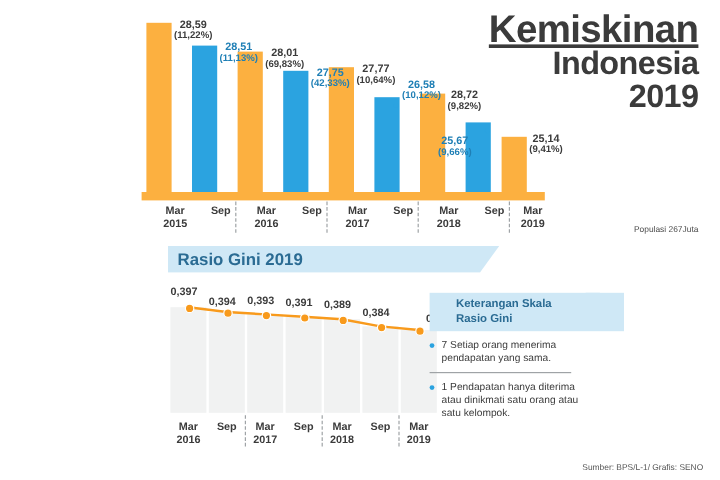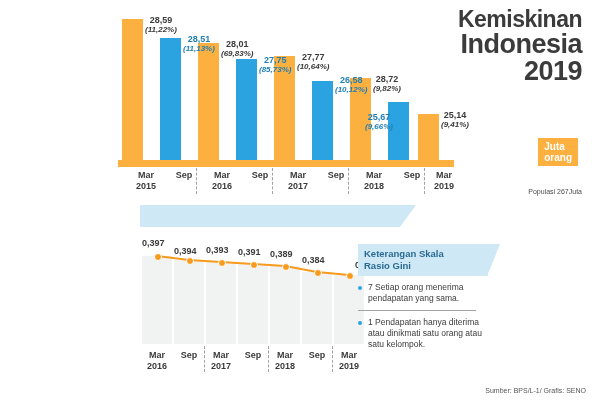--- a/index.html
+++ b/index.html
@@ -15,21 +15,21 @@
   
   .top{position:absolute;left:0;top:0;width:600px;height:196px;}
 
   .title{
     position:absolute;right:18px;top:8px;
     text-align:right;
     color:#3b3b3b;
     font-weight:bold;
     line-height:1.0;
   }
-  .title .l1{font-size:23px;letter-spacing:-0.5px;display:block;}
+  .title .l1{font-size:32px;letter-spacing:-0.5px;display:block;text-decoration:underline;}
   .title .l2{font-size:27px;letter-spacing:-0.5px;display:block;}
   .title .l3{font-size:27px;letter-spacing:-0.5px;display:block;}
 
   .plot{position:absolute;left:118px;top:12px;width:330px;height:148px;}
   .bar{position:absolute;bottom:0;width:21px;}
   .bar.blue{background:#2ba3e0;}
   .bar.orange{background:#fcb040;}
 
   .baseline{
     position:absolute;left:118px;top:160px;width:336px;height:7px;background:#fcb040;
@@ -38,21 +38,21 @@
   .lbl{
     position:absolute;
     font-size:8.5px;
     font-weight:bold;
     color:#3b3b3b;
     text-align:center;
     line-height:1.15;
     white-space:nowrap;
   }
   .lbl .v{display:block;font-size:9px;}
-  .lbl .p{display:block;font-size:8px;font-style:italic;}
+  .lbl .p{display:block;font-size:8px;}
   .lbl.blue .v,.lbl.blue .p{color:#1f7fb5;}
   .lbl.org .v,.lbl.org .p{color:#3b3b3b;}
 
   .dot{
     position:absolute;width:4px;height:4px;border-radius:50%;
   }
   .dot.blue{background:#2ba3e0;}
   .dot.org{background:#fcb040;}
   .xgroup{position:absolute;text-align:center;font-size:9px;color:#3b3b3b;font-weight:bold;}
   .xgroup .m{display:block;}
@@ -98,21 +98,21 @@
   .gxgroup{position:absolute;text-align:center;font-size:9px;color:#3b3b3b;font-weight:bold;}
   .gxgroup .m{display:block;}
   .gxgroup .y{display:block;margin-top:1px;}
   .gvsep{position:absolute;top:110px;width:0;border-left:1px dashed #9fa3a6;height:26px;}
 
   .keter{
     position:absolute;left:358px;top:8px;width:130px;
   }
   .keter .hdr{
     background:#cfe8f6;color:#2a6b93;font-weight:bold;font-size:9.5px;
-    padding:4px 6px;line-height:1.25;position:relative;width:118px;
+    padding:4px 22px;line-height:1.25;position:relative;width:118px;
   }
   .keter .hdr .tri{
     position:absolute;left:130px;top:0;width:0;height:0;
     border-top:30px solid #cfe8f6;border-right:12px solid transparent;
   }
   .keter ul{list-style:none;margin:6px 0 0 0;padding:0;}
   .keter li{
     position:relative;padding-left:10px;margin-bottom:6px;
     font-size:8.5px;color:#3b3b3b;line-height:1.3;
   }
@@ -169,49 +169,45 @@
     <div class="lbl blue" style="left:183px;top:34px;">
       <span class="v">28,51</span>
       <span class="p">(11,13%)</span>
     </div>
     <div class="lbl org" style="left:221px;top:39px;">
       <span class="v">28,01</span>
       <span class="p">(69,83%)</span>
     </div>
     <div class="lbl blue" style="left:259px;top:55px;">
       <span class="v">27,75</span>
-      <span class="p">(85,73%)</span>
+      <span class="p">(42,33%)</span>
     </div>
     <div class="lbl org" style="left:297px;top:52px;">
       <span class="v">27,77</span>
       <span class="p">(10,64%)</span>
     </div>
-    <div class="lbl blue" style="left:335px;top:75px;">
+    <div class="lbl blue" style="left:335px;top:65px;">
       <span class="v">26,58</span>
       <span class="p">(10,12%)</span>
     </div>
     <div class="lbl org" style="left:373px;top:74px;">
       <span class="v">28,72</span>
       <span class="p">(9,82%)</span>
     </div>
     <div class="lbl blue" style="left:365px;top:112px;">
       <span class="v">25,67</span>
       <span class="p">(9,66%)</span>
     </div>
     <div class="lbl org" style="left:441px;top:110px;">
       <span class="v">25,14</span>
       <span class="p">(9,41%)</span>
     </div>
 
     <div class="baseline"></div>
 
-    <div class="juta">
-      <span>Juta</span><br>
-      <span>orang</span>
-    </div>
 
     <div class="vsep" style="left:196px;"></div>
     <div class="vsep" style="left:272px;"></div>
     <div class="vsep" style="left:348px;"></div>
     <div class="vsep" style="left:424px;"></div>
 
     <div class="xgroup" style="left:128px;top:170px;width:36px;">
       <span class="m">Mar</span>
       <span class="y">2015</span>
     </div>
@@ -243,20 +239,21 @@
       <span class="m">Mar</span>
       <span class="y">2019</span>
     </div>
 
     <div class="popul">Populasi 267Juta</div>
   </div>
 
   <div class="gini-head">
     <div class="bar1"></div>
     <div class="tri"></div>
+    <div class="txt">Rasio Gini 2019</div>
   </div>
 
   <div class="bottom">
 
     <div class="gplot">
       <div class="gcol" style="left:2px;  height:88px;"></div>
       <div class="gcol" style="left:34px; height:84px;"></div>
       <div class="gcol" style="left:66px; height:82px;"></div>
       <div class="gcol" style="left:98px; height:80px;"></div>
       <div class="gcol" style="left:130px;height:78px;"></div>

